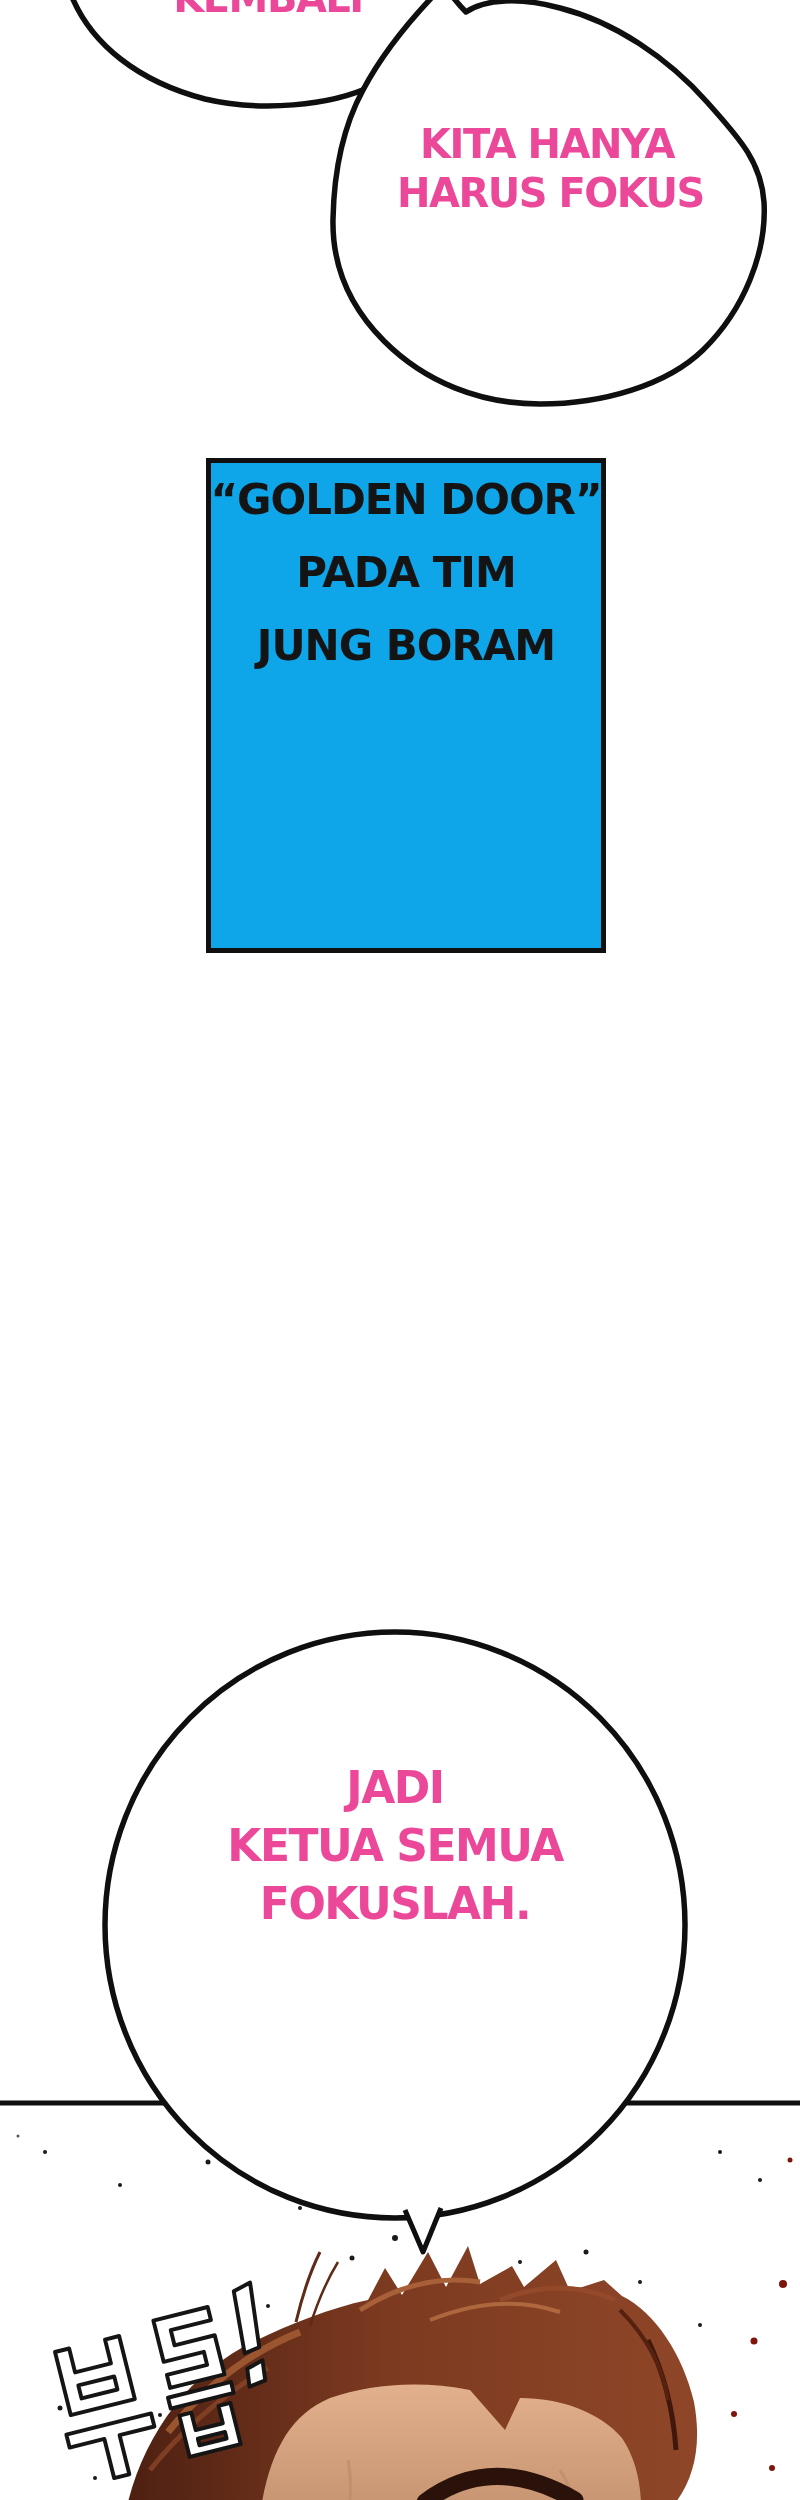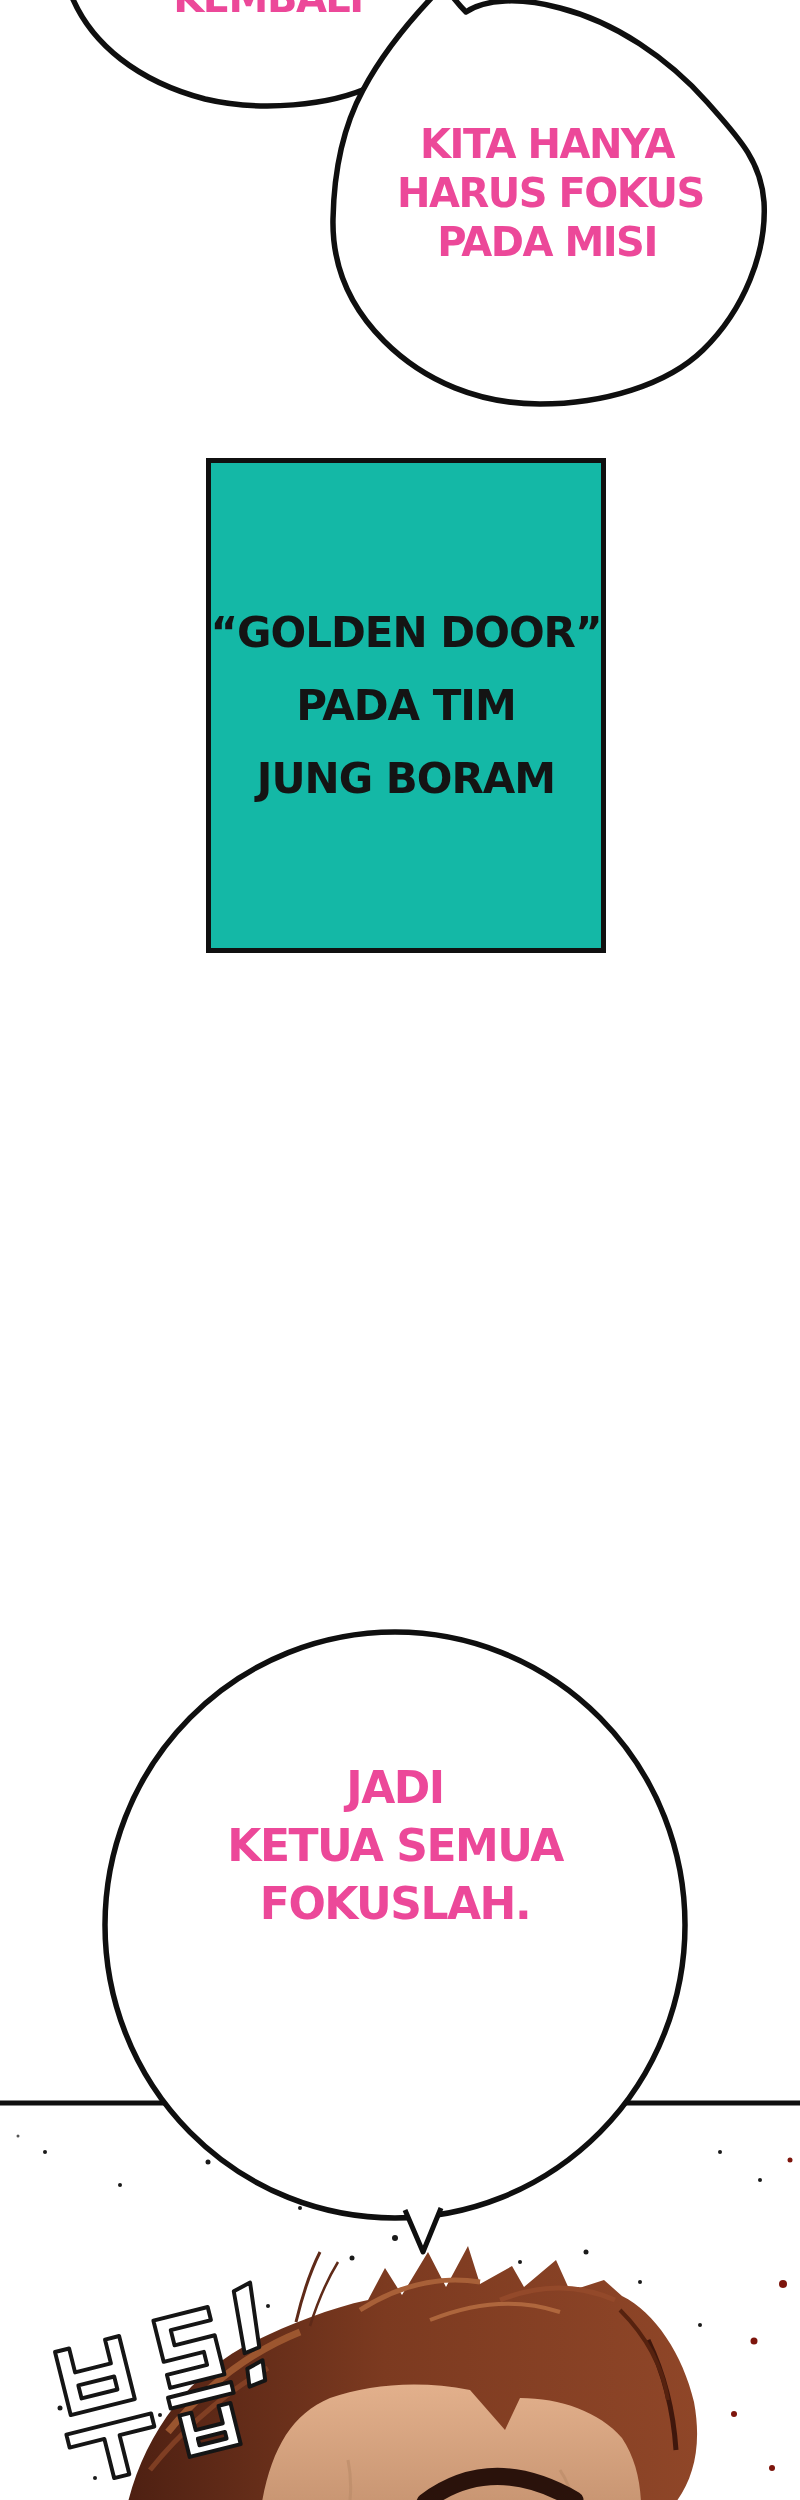--- a/index.html
+++ b/index.html
@@ -11,22 +11,22 @@
   #lineart{position:absolute;left:0;top:0;}
   .speech{
     position:absolute;text-align:center;font-weight:700;color:#ec4899;
     letter-spacing:-1.5px;white-space:nowrap;
   }
   .speech .ln{display:block;}
   #kembali-text{left:148px;top:-27px;width:240px;font-size:40px;line-height:50px;}
   #mission-text{left:397px;top:120px;width:300px;font-size:40px;line-height:49px;}
   #caption-box{
     position:absolute;left:206px;top:458px;width:390px;height:485px;
-    border:5px solid #101010;background:#14b8a6;
-    display:flex;align-items:center;justify-content:center;
+    border:5px solid #101010;background:#0ea5e9;
+    display:flex;align-items:flex-start;justify-content:center;
   }
   #caption-text{position:relative;text-align:center;font-weight:700;color:#141414;
     font-size:42px;line-height:73px;letter-spacing:-1px;white-space:nowrap;}
   #focus-text{left:195px;top:1759px;width:400px;font-size:44px;line-height:58px;}
 </style>
 </head>
 <body>
 
 <div id="page">
 
@@ -155,21 +155,20 @@
     </div>
   </div>
 
   <div id="kembali-text" class="speech">
     <span class="ln">KEMBALI</span>
   </div>
 
   <div id="mission-text" class="speech">
     <span class="ln">KITA HANYA</span>
     <span class="ln">HARUS FOKUS</span>
-    <span class="ln">PADA MISI</span>
   </div>
 
   <div id="focus-text" class="speech">
     <span class="ln">JADI</span>
     <span class="ln">KETUA SEMUA</span>
     <span class="ln">FOKUSLAH.</span>
   </div>
 
 </div>
 

